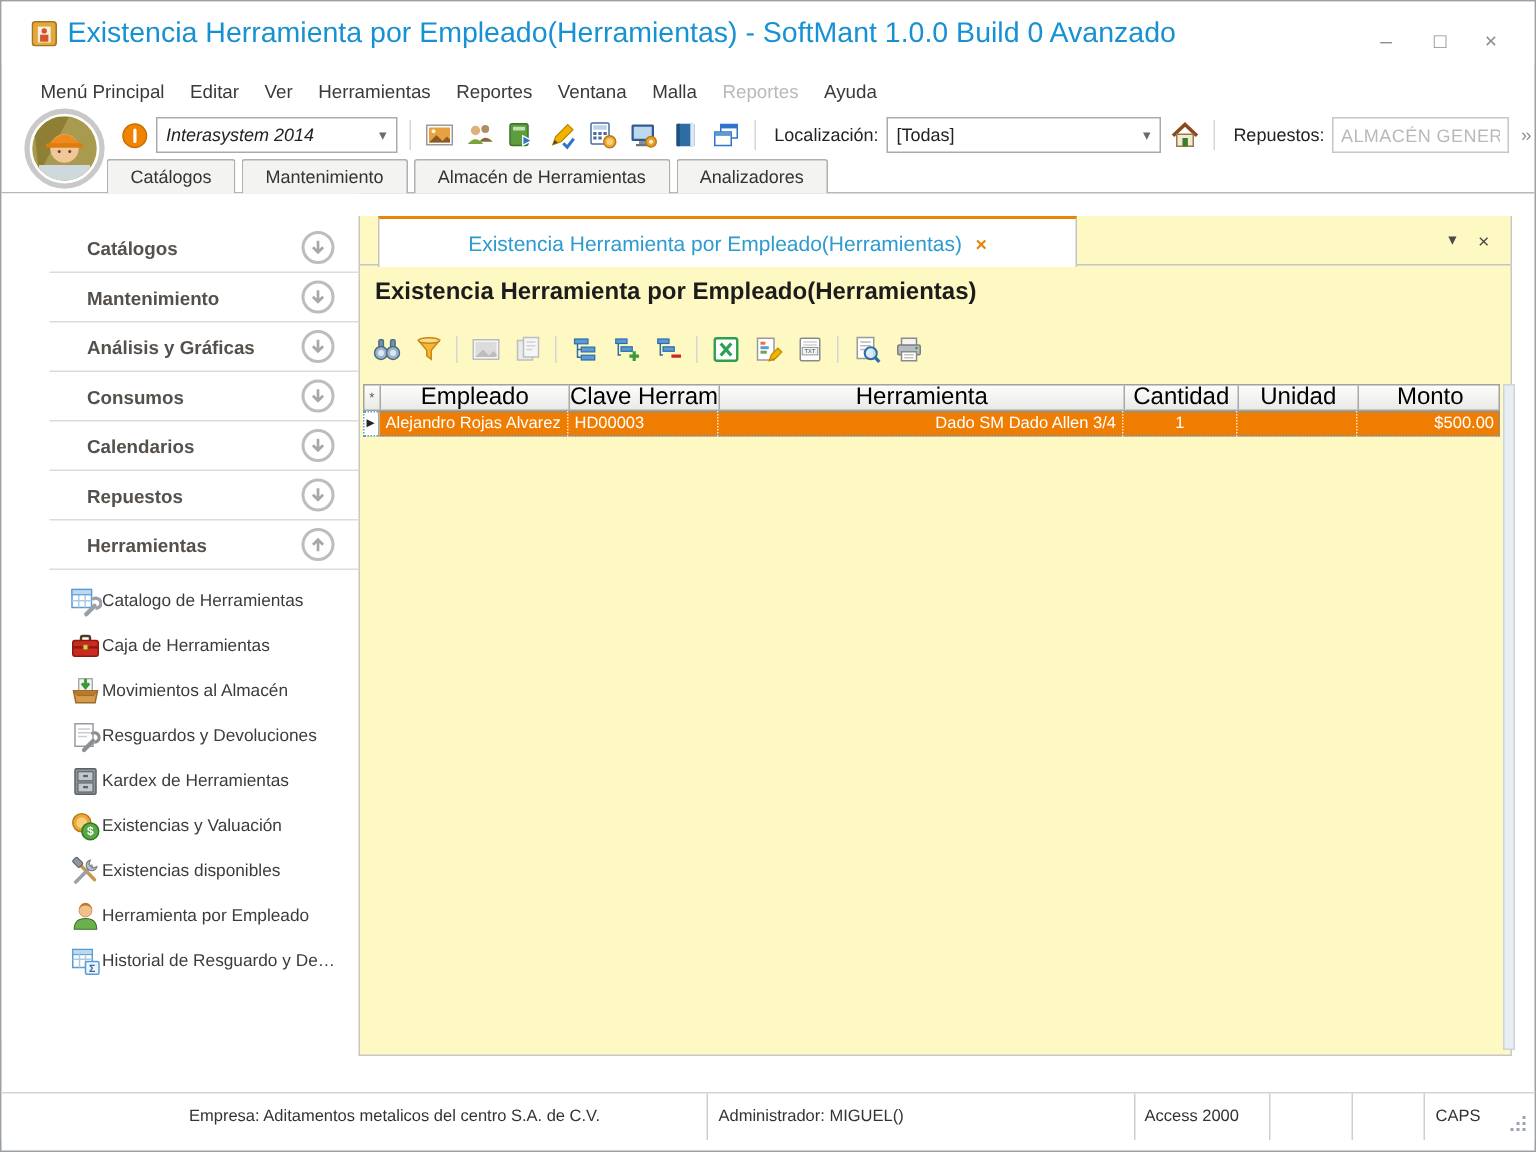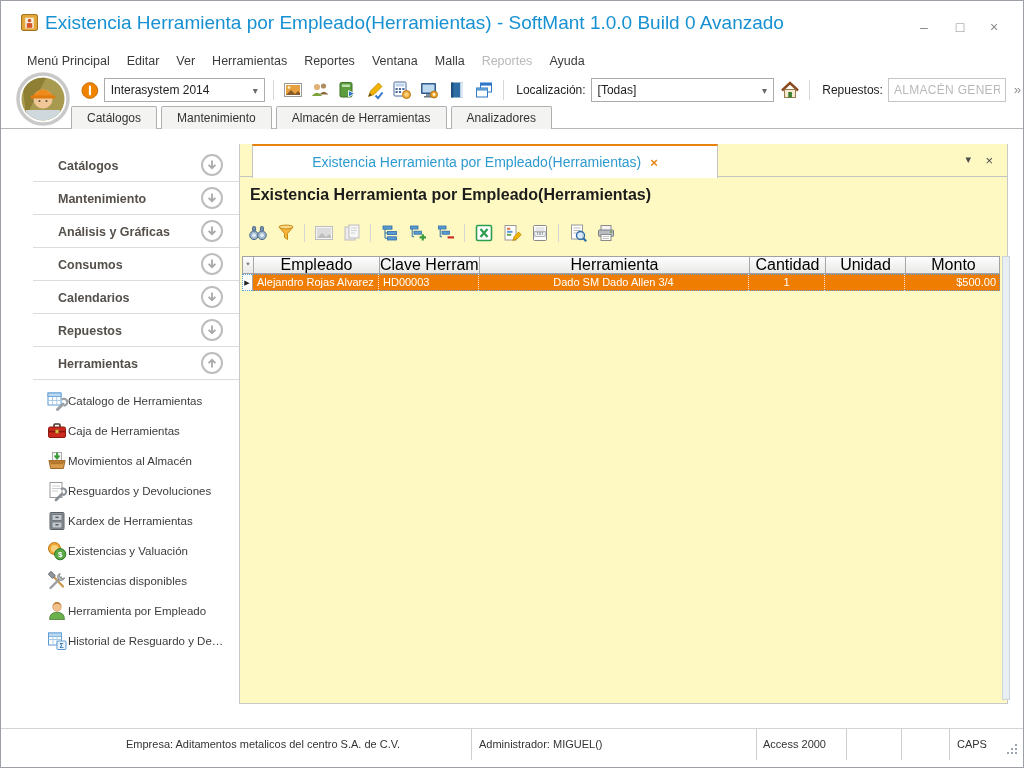--- a/index.html
+++ b/index.html
@@ -24,21 +24,21 @@
 
   
   .toolbar { position:absolute; top:73px; left:0; right:0; height:32px; display:flex;
              align-items:center; gap:5px; padding-left:80px; font-size:12px; color:#222; }
   .tb-sep { width:1px; height:20px; background:#d6d6d6; margin:0 3px; }
   .tb-btn { width:24px; height:24px; display:flex; align-items:center; justify-content:center; }
   .tb-btn svg { width:20px; height:20px; display:block; }
   .combo { height:24px; border:1px solid #ababab; background:#fff; display:flex; align-items:center;
            padding:0 6px; position:relative; }
   .combo .arr { margin-left:auto; color:#6a6a6a; font-size:10px; padding-left:8px; }
-  .combo-company { width:172px; }
+  .combo-company { width:172px;font-style:italic; }
   .combo-loc { width:196px; }
   .tb-label { white-space:nowrap; margin-left:4px; }
   .tb-input { width:118px; height:24px; border:1px solid #c6c6c6; color:#b9b9b9;
               font-size:12px; padding:0 5px; background:#fff; letter-spacing:.3px;
               font-family:"Liberation Sans","DejaVu Sans",sans-serif; }
   .more-btn { color:#8a8a8a; font-size:12px; letter-spacing:-1px; padding:0 3px; }
   .avatar-wrap { position:absolute; left:15px; top:71px; width:54px; height:54px; z-index:5; }
   .status-ic { width:19px; height:19px; }
 
   
@@ -89,21 +89,21 @@
   .g-row { display:flex; height:17px; background:#ef7d02; outline:1px dotted #5b9bd5;
            outline-offset:-1px; cursor:default; }
   .g-row .dc { font-size:11px; color:#fff; line-height:17px; white-space:nowrap; overflow:hidden;
                border-right:1px dotted rgba(255,255,255,.8); padding:0 4px; }
   .g-row .dc:last-child { border-right:none; }
   .c-mark { flex:0 0 11px; padding:0 !important; text-align:center; }
   .g-row .c-mark { background:#fff; color:#222; font-size:7px; line-height:17px;
                    border-right:1px solid #a8a8a8; }
   .c-emp  { flex:0 0 126px; text-align:left; }
   .c-cla  { flex:0 0 100px; text-align:left; }
-  .c-her  { flex:0 0 270px; text-align:center; }
+  .c-her  { flex:0 0 270px; text-align:right; }
   .c-can  { flex:0 0 76px;  text-align:center; }
   .c-uni  { flex:0 0 80px;  text-align:center; }
   .c-mon  { flex:0 0 95px;  text-align:right; }
   .vscroll { position:absolute; left:762px; top:112px; width:8px; height:444px;
              background:#e9eef3; border:1px solid #ccd4dc; }
 
   
   .statusbar { position:absolute; left:0; right:0; top:727px; height:31px; border-top:1px solid #d4d4d4;
                font-size:11px; color:#333; background:#fff; }
   .sb-txt { position:absolute; top:0; line-height:30px; white-space:nowrap; }

